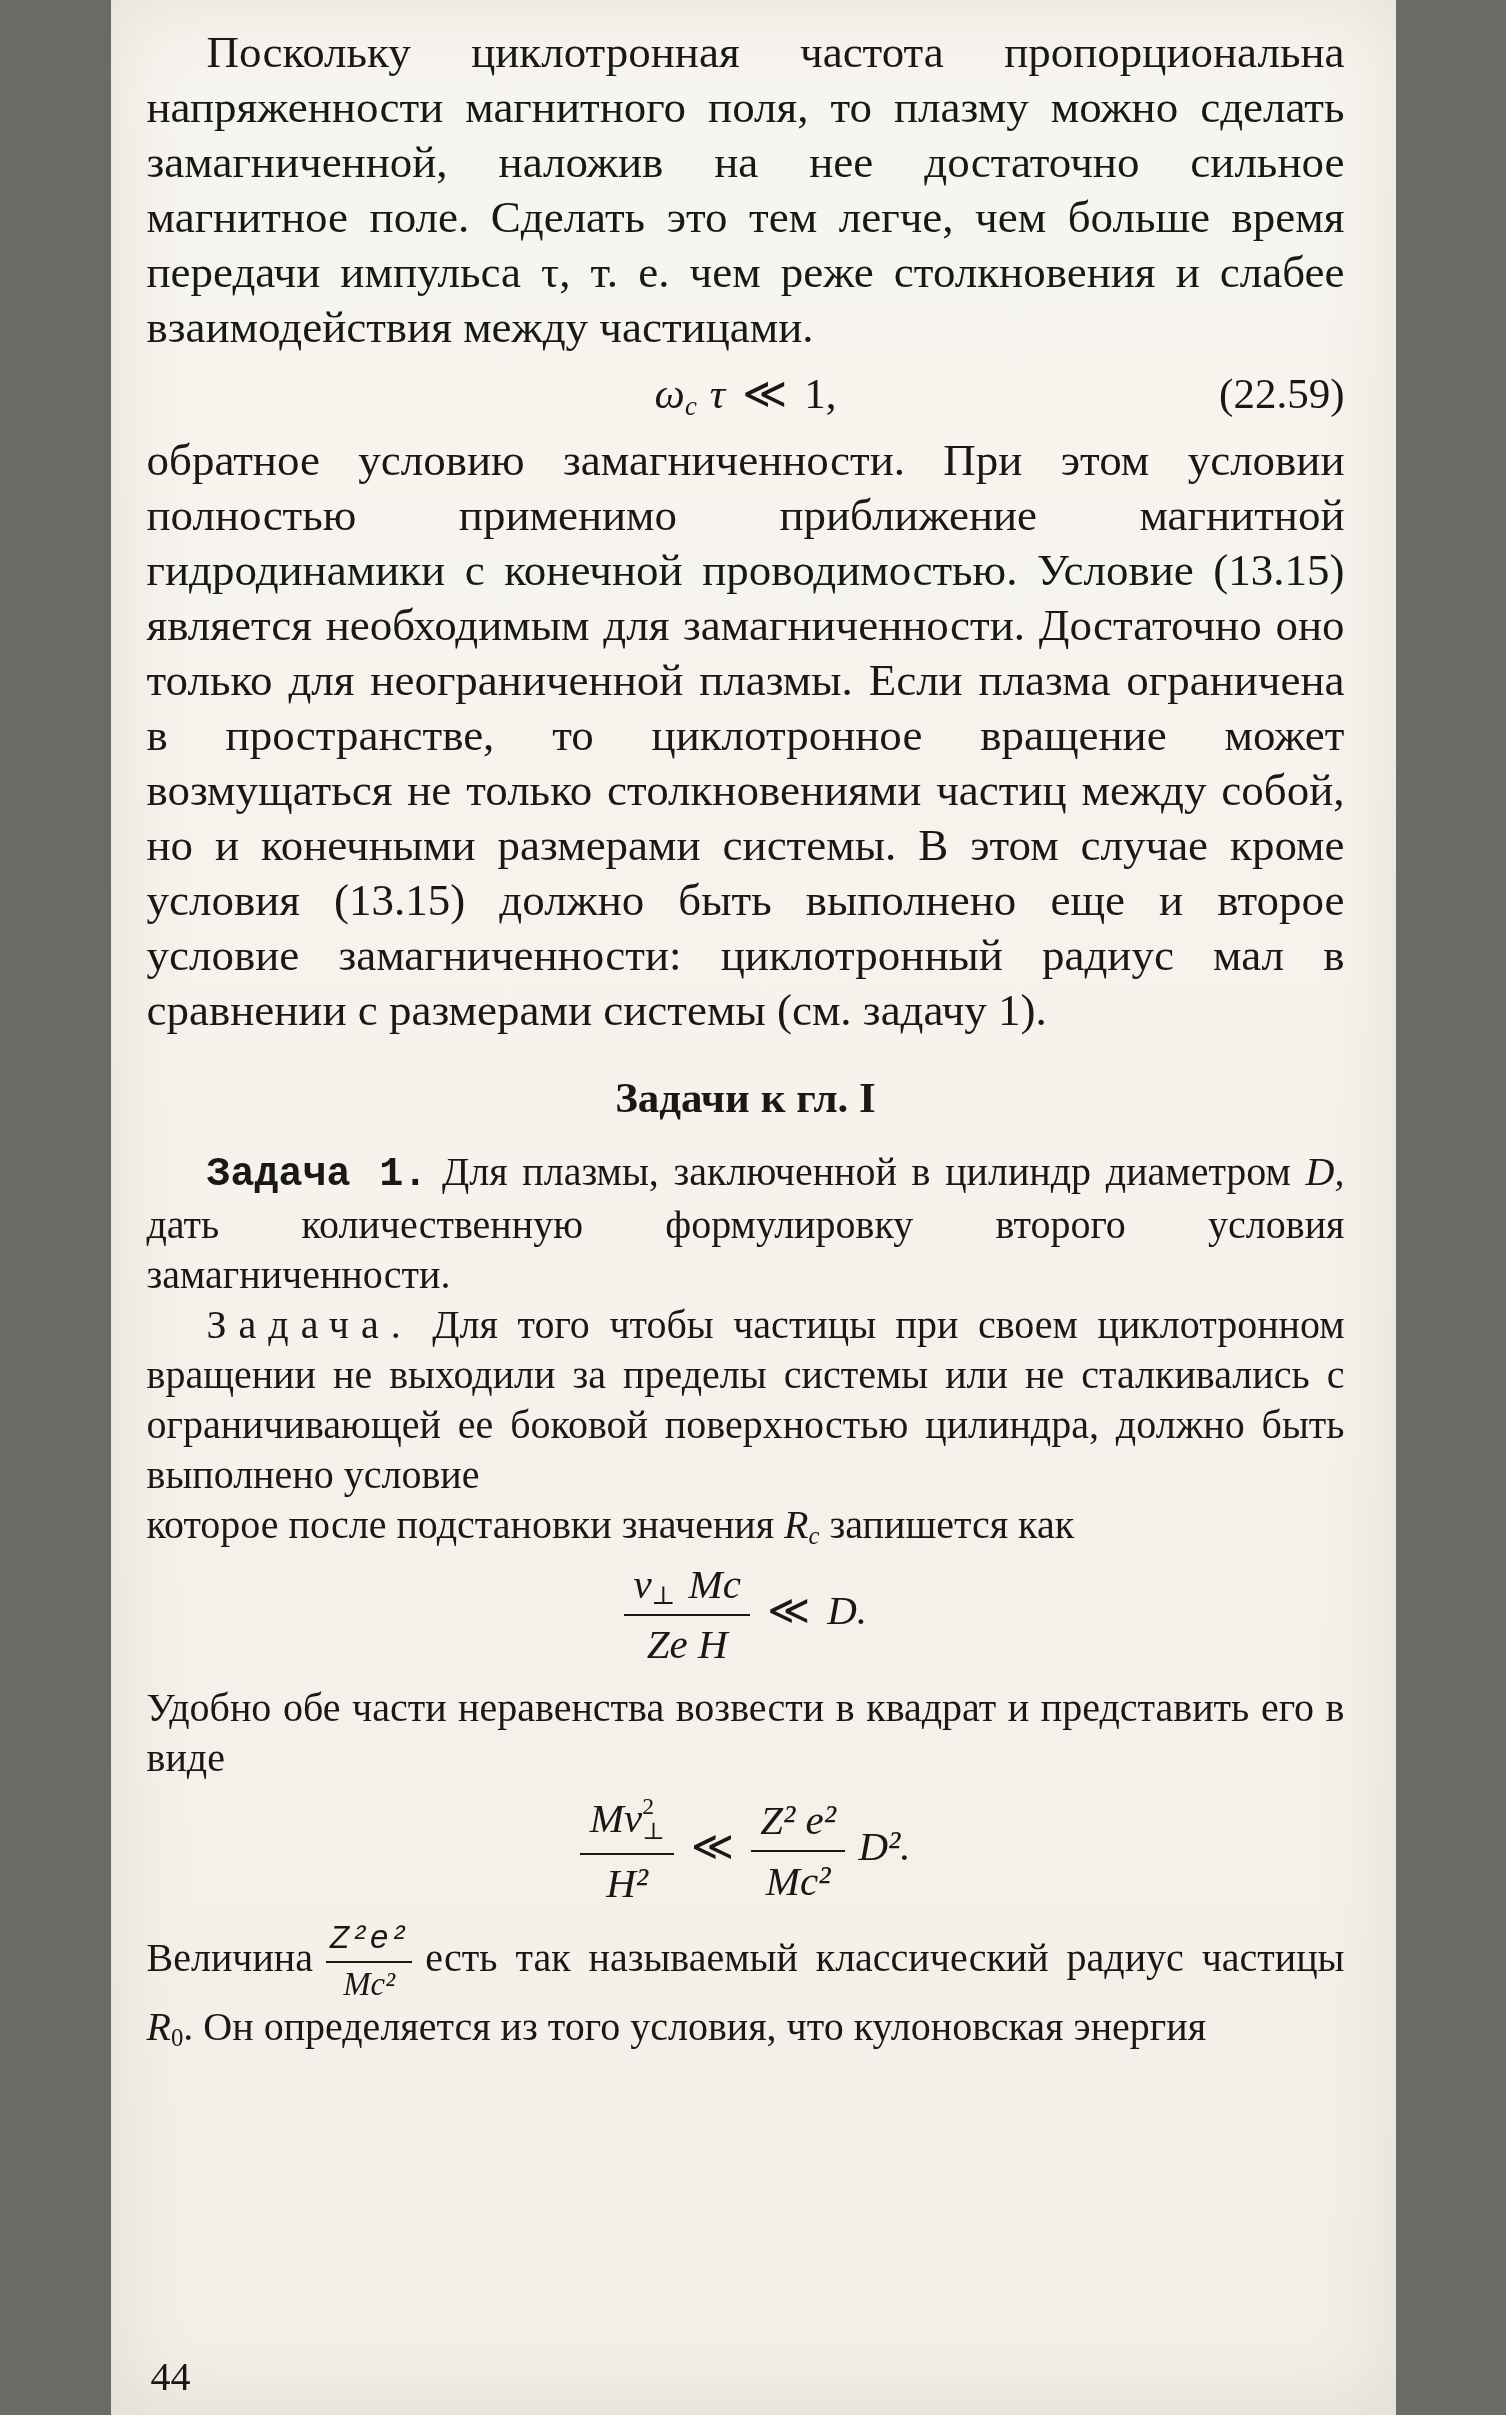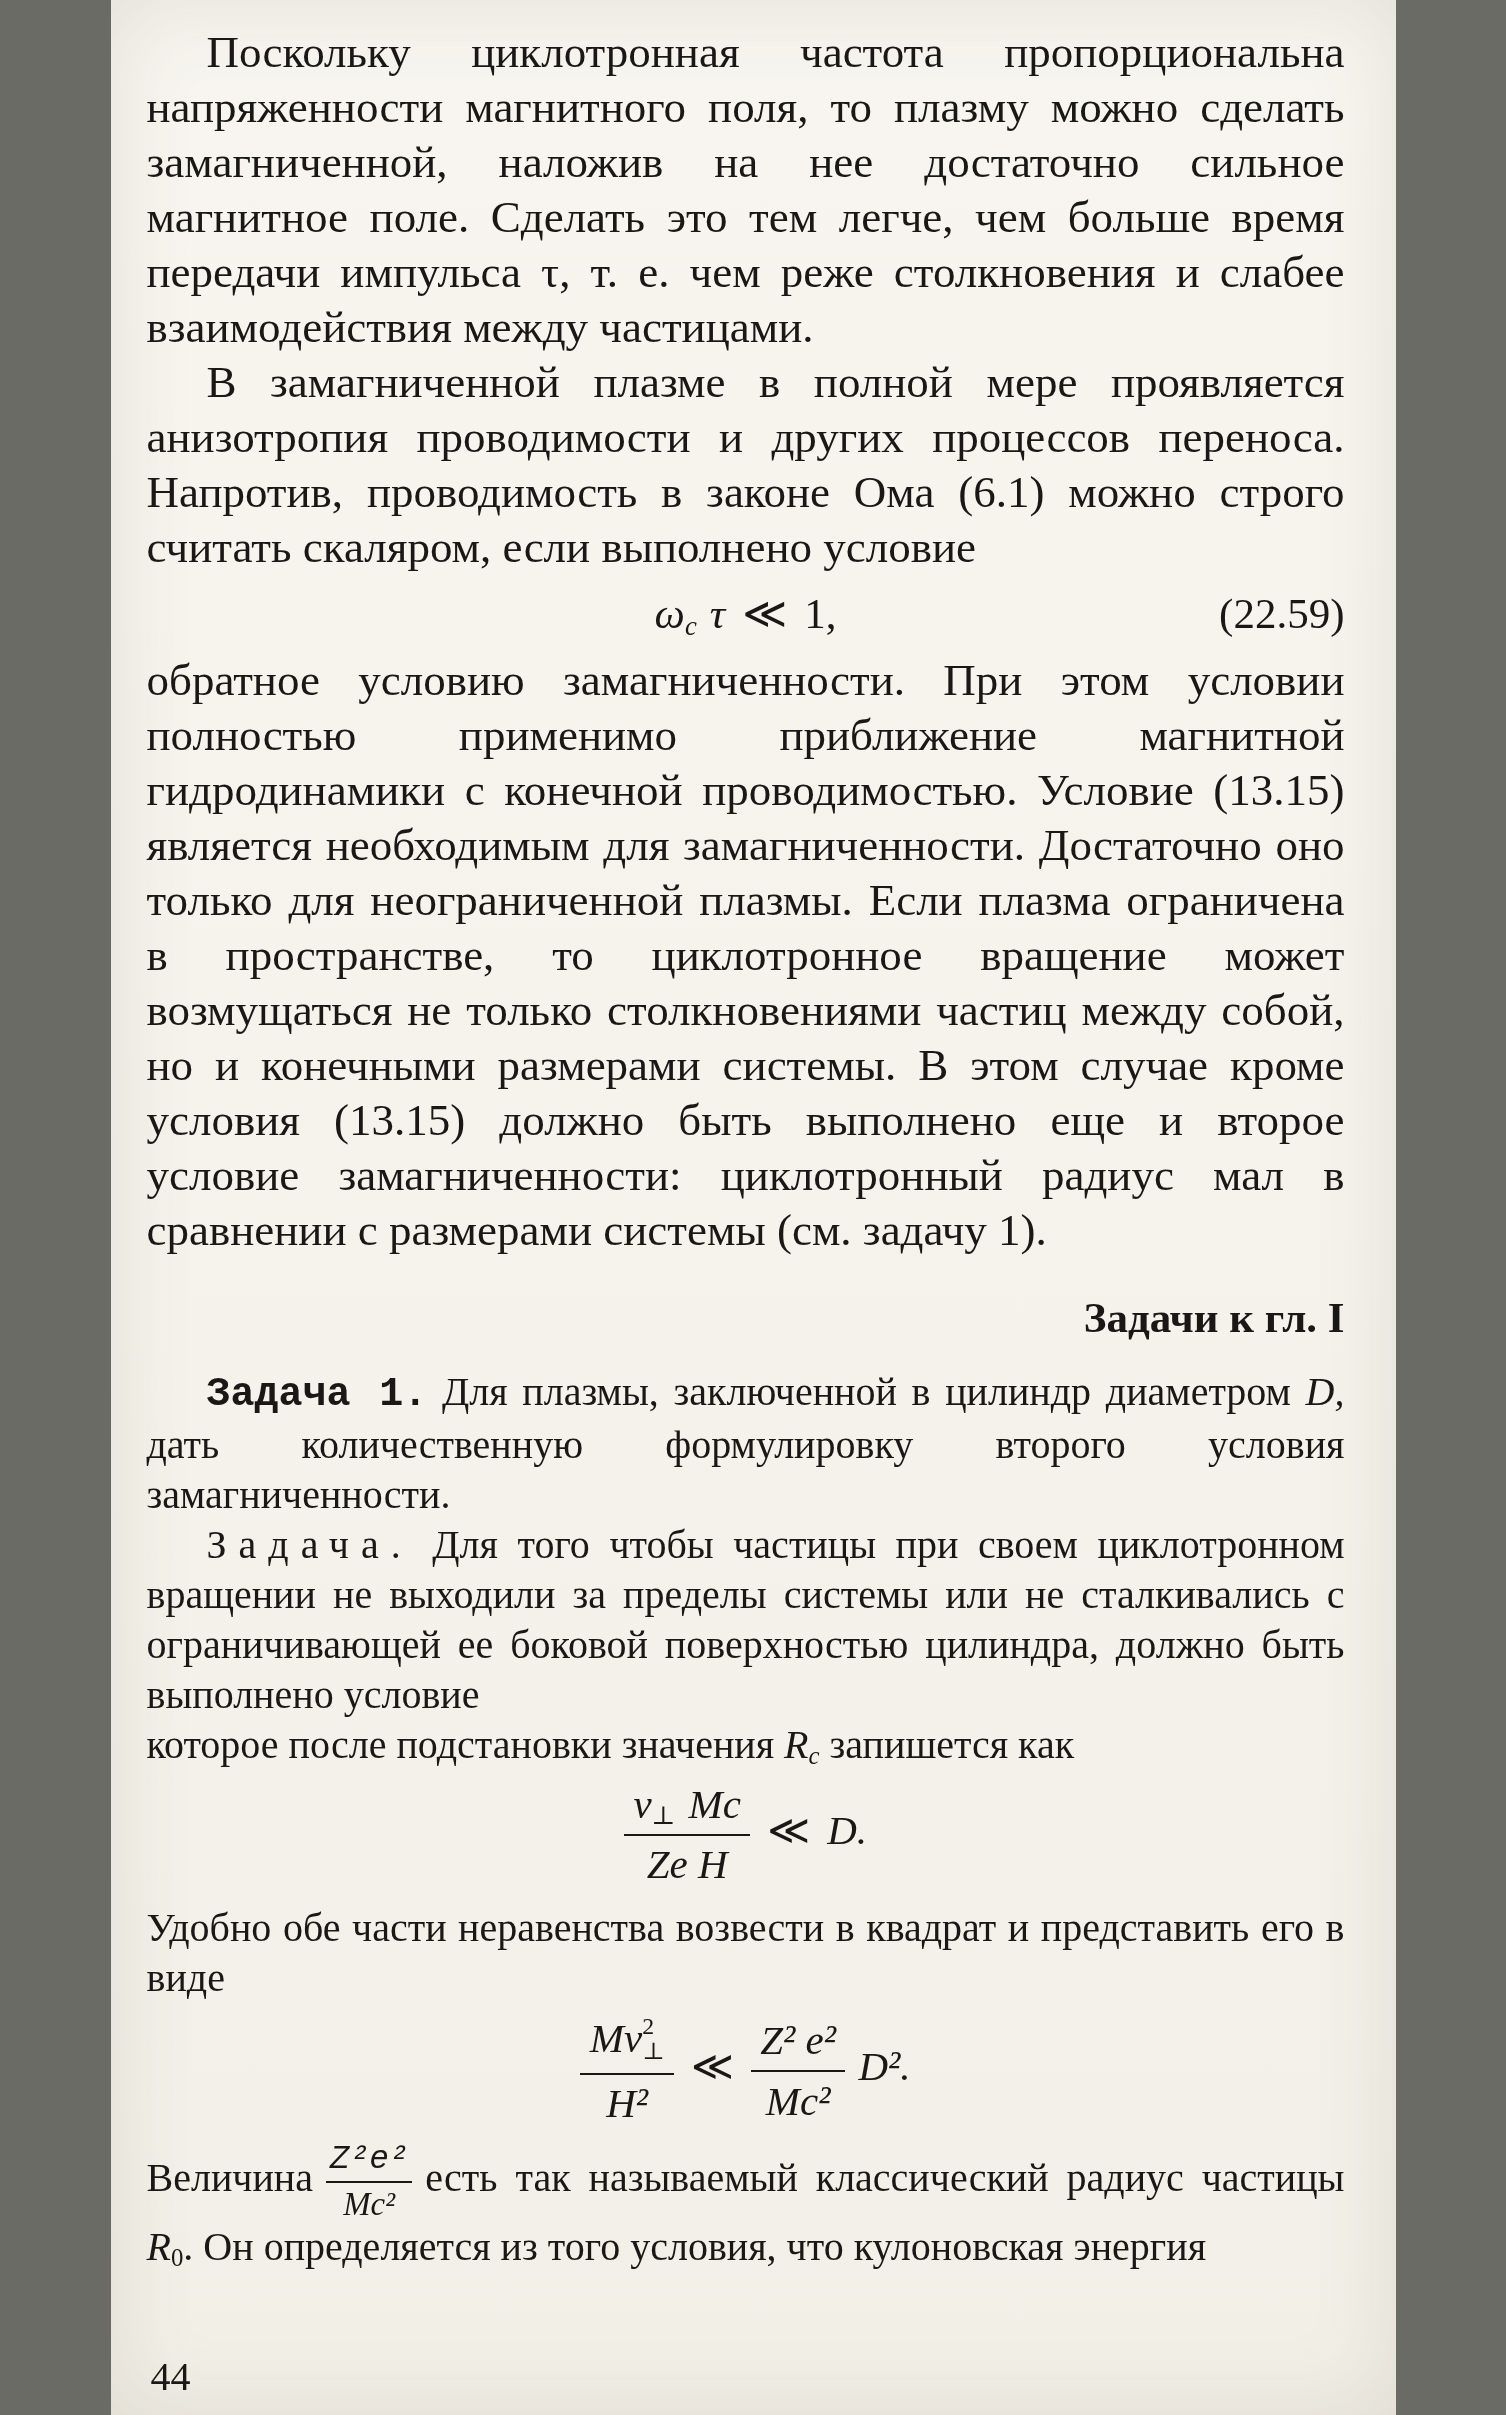--- a/index.html
+++ b/index.html
@@ -27,21 +27,21 @@
     text-align: justify;
   }
   .indented { text-indent: 60px; }
   .mi { font-style: italic; }
   sub {
     font-size: 0.62em;
     line-height: 0;
     vertical-align: -0.25em;
   }
   .tasks-heading {
-    text-align: right;
+    text-align: center;
     font-weight: bold;
     font-size: 43px;
     line-height: 47px;
     margin: 36px 0 26px 0;
   }
   .task-label { font-weight: bold; font-family: Liberation Mono, monospace; }
   .spaced-label { letter-spacing: 0.30em; }
   .equation {
     position: relative;
     text-align: center;
@@ -97,21 +97,20 @@
     font-size: 40px;
   }
 </style>
 </head>
 <body>
 
 <div class="page">
 
   <p class="main-text indented"><span>Поскольку циклотронная частота пропорциональна напряженности магнитного поля, то плазму можно сделать замагниченной, наложив на нее достаточно сильное магнитное поле. Сделать это тем легче, чем больше время передачи импульса τ, т. е. чем реже столкновения и слабее взаимодействия между частицами.</span></p>
 
-  <p class="main-text indented"><span>В замагниченной плазме в полной мере проявляется анизотропия проводимости и других процессов переноса. Напротив, проводимость в законе Ома (6.1) можно строго считать скаляром, если выполнено условие</span></p>
 
   <div class="equation eq-main">
     <span class="eq-body"><span class="mi">ω</span><sub class="mi">c</sub><span class="mi tau">τ</span><span class="rel">≪</span><span>1,</span></span>
     <span class="eq-number">(22.59)</span>
   </div>
 
   <p class="main-text"><span>обратное условию замагниченности. При этом условии полностью применимо приближение магнитной гидродинамики с конечной проводимостью. Условие (13.15) является необходимым для замагниченности. Достаточно оно только для неограниченной плазмы. Если плазма ограничена в пространстве, то циклотронное вращение может возмущаться не только столкновениями частиц между собой, но и конечными размерами системы. В этом случае кроме условия (13.15) должно быть выполнено еще и второе условие замагниченности: циклотронный радиус мал в сравнении с размерами системы (см. задачу 1).</span></p>
 
   <h2 class="tasks-heading">Задачи к гл. I</h2>
 

